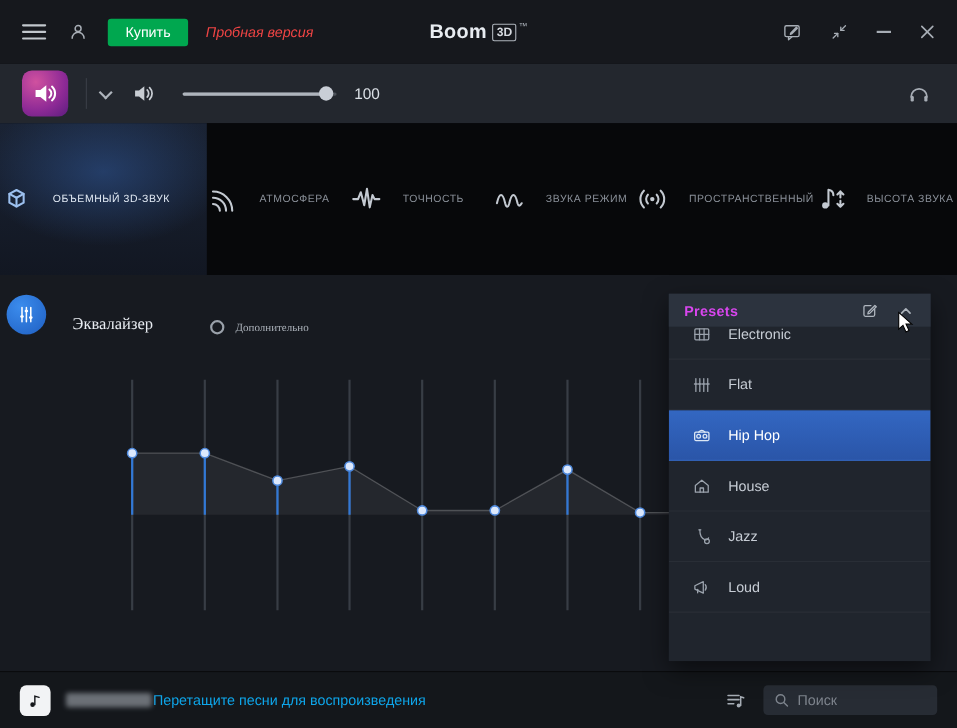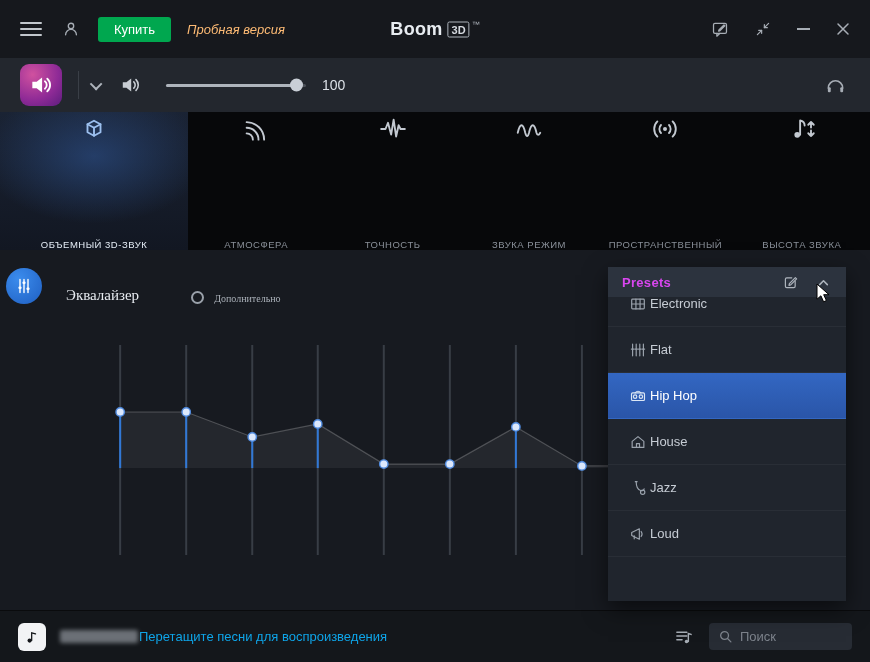--- a/index.html
+++ b/index.html
@@ -8,21 +8,21 @@
   .app { width:870px; height:662px; display:flex; flex-direction:column; position:relative; }
 
   
   .titlebar { height:58px; flex:0 0 58px; background:#16181d; display:flex; align-items:center; padding:0 20px; position:relative; }
   .tb-left { display:flex; align-items:center; }
   .hamburger { width:22px; display:flex; flex-direction:column; gap:4px; cursor:pointer; }
   .hamburger span { display:block; height:2px; background:#c2c7cd; border-radius:1px; }
   .tb-icon { color:#a7adb5; display:flex; align-items:center; cursor:pointer; }
   .person { margin-left:20px; }
   .buy-btn { margin-left:18px; background:#00a74f; color:#fff; border:none; border-radius:3px; font-family:inherit; font-size:13px; padding:5px 16px; cursor:pointer; }
-  .trial { margin-left:16px; font-style:italic; font-size:13px; color:#fdba74; }
+  .trial { margin-left:16px; font-style:italic; font-size:13px; color:#ef4444; }
   .tb-center { position:absolute; left:50%; top:50%; transform:translate(-50%,-50%); display:flex; align-items:flex-start; color:#e8ecf1; }
   .logo-boom { font-size:18px; font-weight:bold; letter-spacing:.3px; }
   .logo-3d { margin-left:5px; margin-top:3px; font-size:11px; font-weight:bold; border:1px solid #aeb4bc; border-radius:2px; padding:0 3px; line-height:14px; color:#d6dae0; }
   .logo-tm { font-size:8px; margin-left:2px; margin-top:1px; color:#aeb4bc; }
   .tb-right { margin-left:auto; display:flex; align-items:center; gap:26px; }
   .min-line { width:13px; height:2px; background:#a7adb5; display:block; }
 
   
   .volumebar { height:54px; flex:0 0 54px; background:#23272e; display:flex; align-items:center; padding:0 20px; }
   .app-tile { width:42px; height:42px; border-radius:9px; background:radial-gradient(circle at 30% 25%, #d0519f, #8e2a96 60%, #5c1d7e); display:flex; align-items:center; justify-content:center; }
@@ -30,21 +30,21 @@
   .chev-down { margin-left:14px; width:9px; height:9px; border-left:2px solid #aeb4bc; border-bottom:2px solid #aeb4bc; transform:rotate(-45deg) translateY(-2px); cursor:pointer; }
   .vb-speaker { margin-left:18px; color:#c8cdd3; display:flex; cursor:pointer; }
   .slider { margin-left:24px; position:relative; width:140px; height:3px; background:#4b5058; border-radius:2px; cursor:pointer; }
   .slider-fill { position:absolute; left:0; top:0; height:3px; width:93%; background:#aeb4bc; border-radius:2px; }
   .slider-handle { position:absolute; left:calc(93% - 6px); top:50%; transform:translateY(-50%); width:13px; height:13px; border-radius:50%; background:#c9ced6; cursor:grab; }
   .vol-value { margin-left:16px; font-size:14px; color:#dbe0e6; }
   .headphones { margin-left:auto; margin-right:4px; color:#a7adb5; display:flex; cursor:pointer; }
 
   
   .tabs { height:138px; flex:0 0 138px; background:#07080a; display:flex; }
-  .tab { flex:1; display:flex; flex-direction:column; align-items:center; justify-content:space-between; gap:18px; cursor:pointer; }
+  .tab { flex:1; display:flex; flex-direction:row; align-items:center; justify-content:flex-start; gap:18px; cursor:pointer; }
   .tab:first-child { flex:0 0 188px; }
   .tab-icon { color:#c3c9d1; height:34px; display:flex; align-items:center; }
   .tab-icon svg { width:30px; height:30px; }
   .tab-label { font-size:9.5px; letter-spacing:.5px; color:#8a9099; text-align:center; }
   .tab.active { background:radial-gradient(150px 90px at 50% 32%, rgba(47,86,150,.55), rgba(16,22,33,0) 75%), linear-gradient(180deg,#1a2334,#121722); }
   .tab.active .tab-icon { color:#9cc0ef; }
   .tab.active .tab-label { color:#e3ebf5; }
 
   
   .content { flex:1; position:relative; background:#171a20; }
@@ -54,37 +54,37 @@
   .adv-radio { margin-left:52px; width:13px; height:13px; border:2px solid #9aa1aa; border-radius:50%; cursor:pointer; }
   .adv-label { margin-left:10px; font-size:10px; color:#aab0b8; }
   .eq-canvas { position:absolute; left:90px; top:95px; width:520px; height:210px; }
 
   
   .presets { position:absolute; top:17px; right:24px; width:238px; height:334px; background:#20252d; box-shadow:0 8px 22px rgba(0,0,0,.55); display:flex; flex-direction:column; z-index:2; }
   .presets-header { height:30px; flex:0 0 30px; background:#2c333e; display:flex; align-items:center; padding:0 14px; z-index:3; }
   .presets-title { flex:1; font-size:13px; font-weight:bold; letter-spacing:.3px; color:#d946ef; }
   .ph-icon { color:#aeb5bd; display:flex; cursor:pointer; margin-left:16px; }
   .preset-list { flex:1; overflow:hidden; }
-  .preset-row { height:46px; display:flex; align-items:center; padding-left:20px; gap:2px; border-bottom:1px solid rgba(255,255,255,.045); font-size:13px; color:#c6ccd4; cursor:pointer; }
+  .preset-row { height:46px; display:flex; align-items:center; padding-left:20px; gap:14px; border-bottom:1px solid rgba(255,255,255,.045); font-size:13px; color:#c6ccd4; cursor:pointer; }
   .preset-row:first-child { margin-top:-16px; }
   .preset-icon { color:#9ba3ad; display:flex; width:20px; justify-content:center; }
   .preset-icon svg { width:18px; height:18px; }
   .preset-row.selected { background:linear-gradient(180deg,#3367c2,#2a55a8); color:#fff; border-bottom-color:transparent; }
   .preset-row.selected .preset-icon { color:#dce7f5; }
 
   .cursor { position:absolute; left:816px; top:33px; z-index:20; pointer-events:none; }
 
   
   .bottombar { height:52px; flex:0 0 52px; background:#14171b; display:flex; align-items:center; padding:0 18px; border-top:1px solid #0a0b0d; }
   .music-tile { width:28px; height:28px; border-radius:6px; background:#f2f3f5; display:flex; align-items:center; justify-content:center; }
   .blur-block { margin-left:14px; width:78px; height:13px; border-radius:2px; background:#7b8087; filter:blur(2.2px); opacity:.85; }
   .drop-hint { margin-left:1px; font-size:13px; color:#0ea5e9; }
   .bb-right { margin-left:auto; display:flex; align-items:center; gap:16px; }
   .queue-icon { color:#a6adb5; display:flex; cursor:pointer; }
-  .searchbox { width:143px; height:27px; background:#272c34; border-radius:4px; display:flex; align-items:center; padding:0 10px; gap:8px; }
+  .searchbox { width:158px; height:27px; background:#272c34; border-radius:4px; display:flex; align-items:center; padding:0 10px; gap:8px; }
   .searchbox .mag { color:#7d838c; display:flex; }
   .searchbox input { flex:1; min-width:0; background:transparent; border:none; outline:none; color:#c6ccd3; font-family:inherit; font-size:13px; }
   .searchbox input::placeholder { color:#7d838c; }
 </style>
 </head>
 <body>
 
 <div class="app">
 
   <header class="titlebar">

